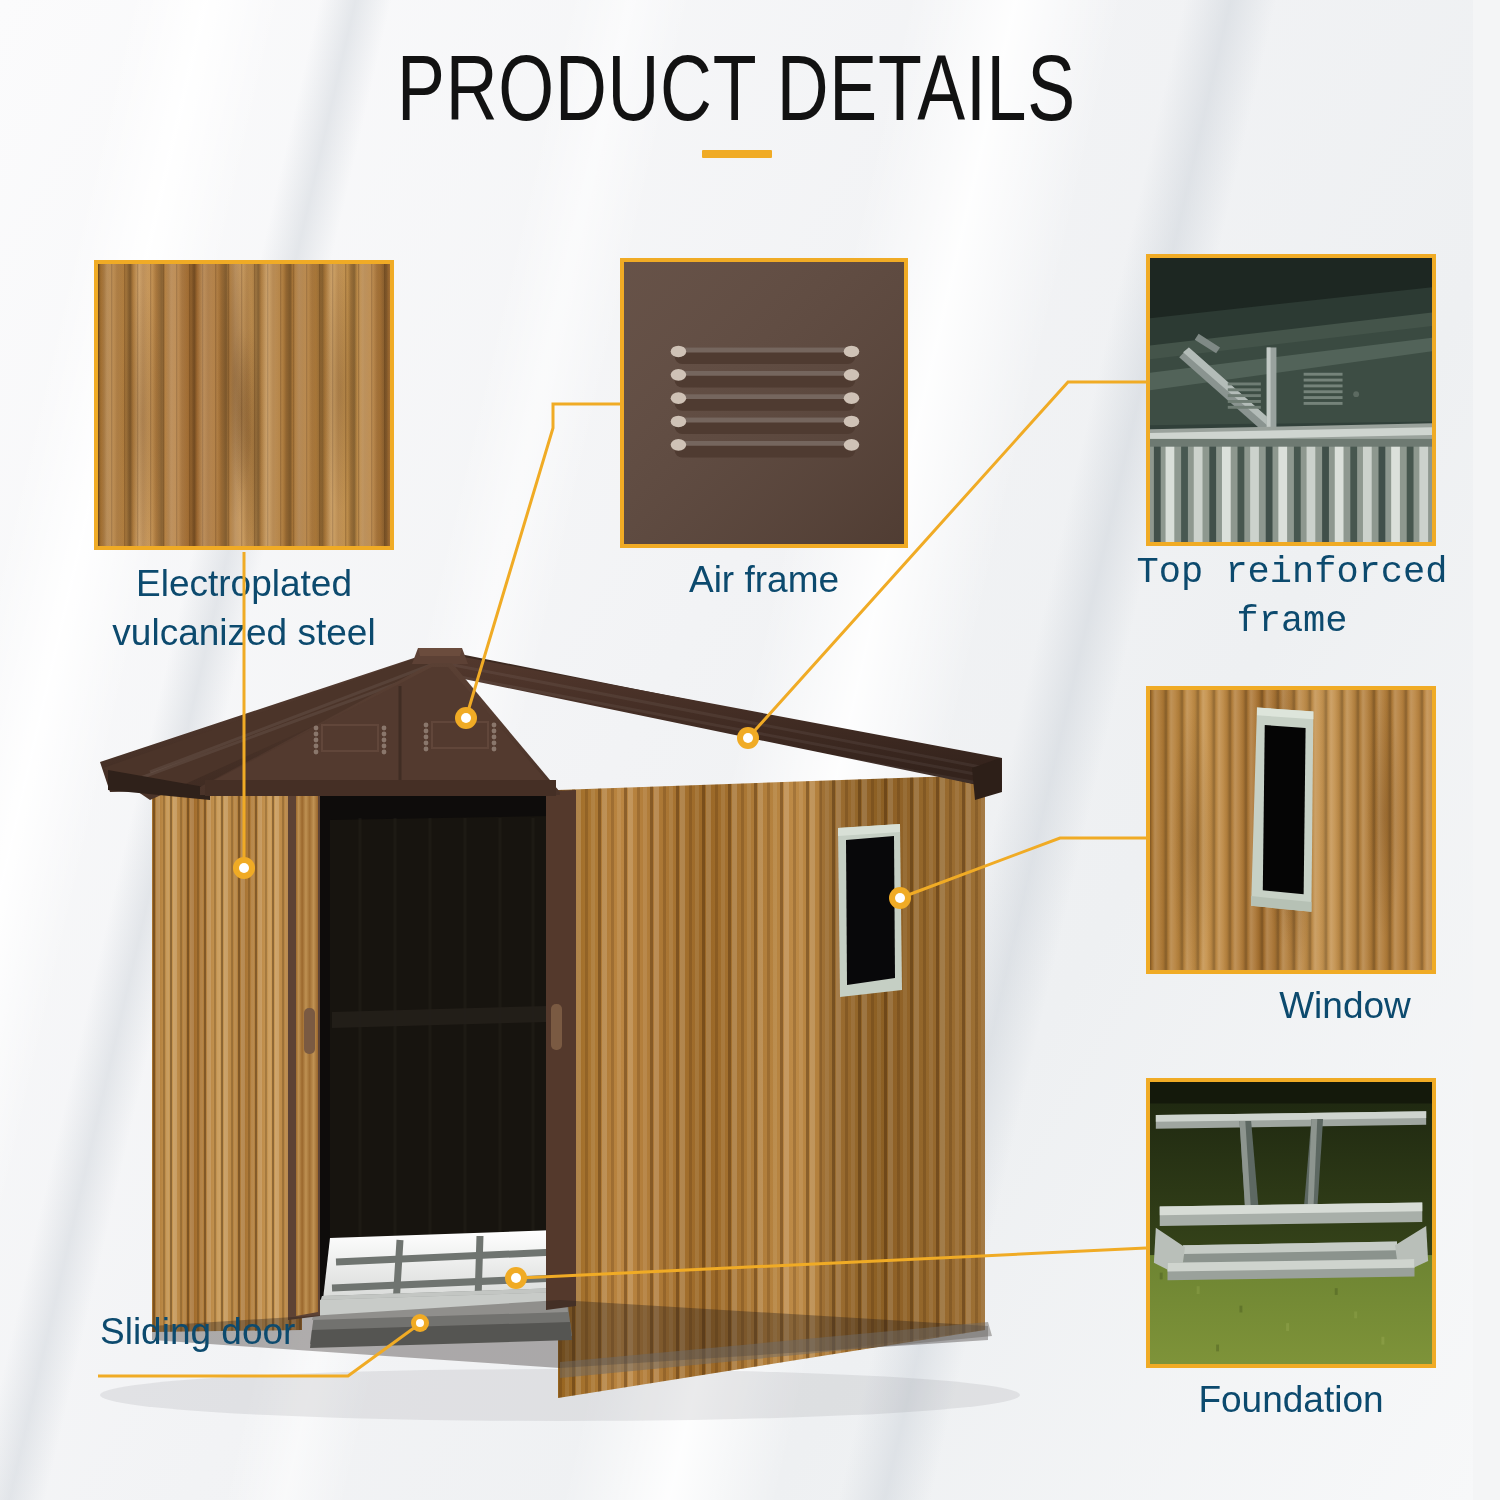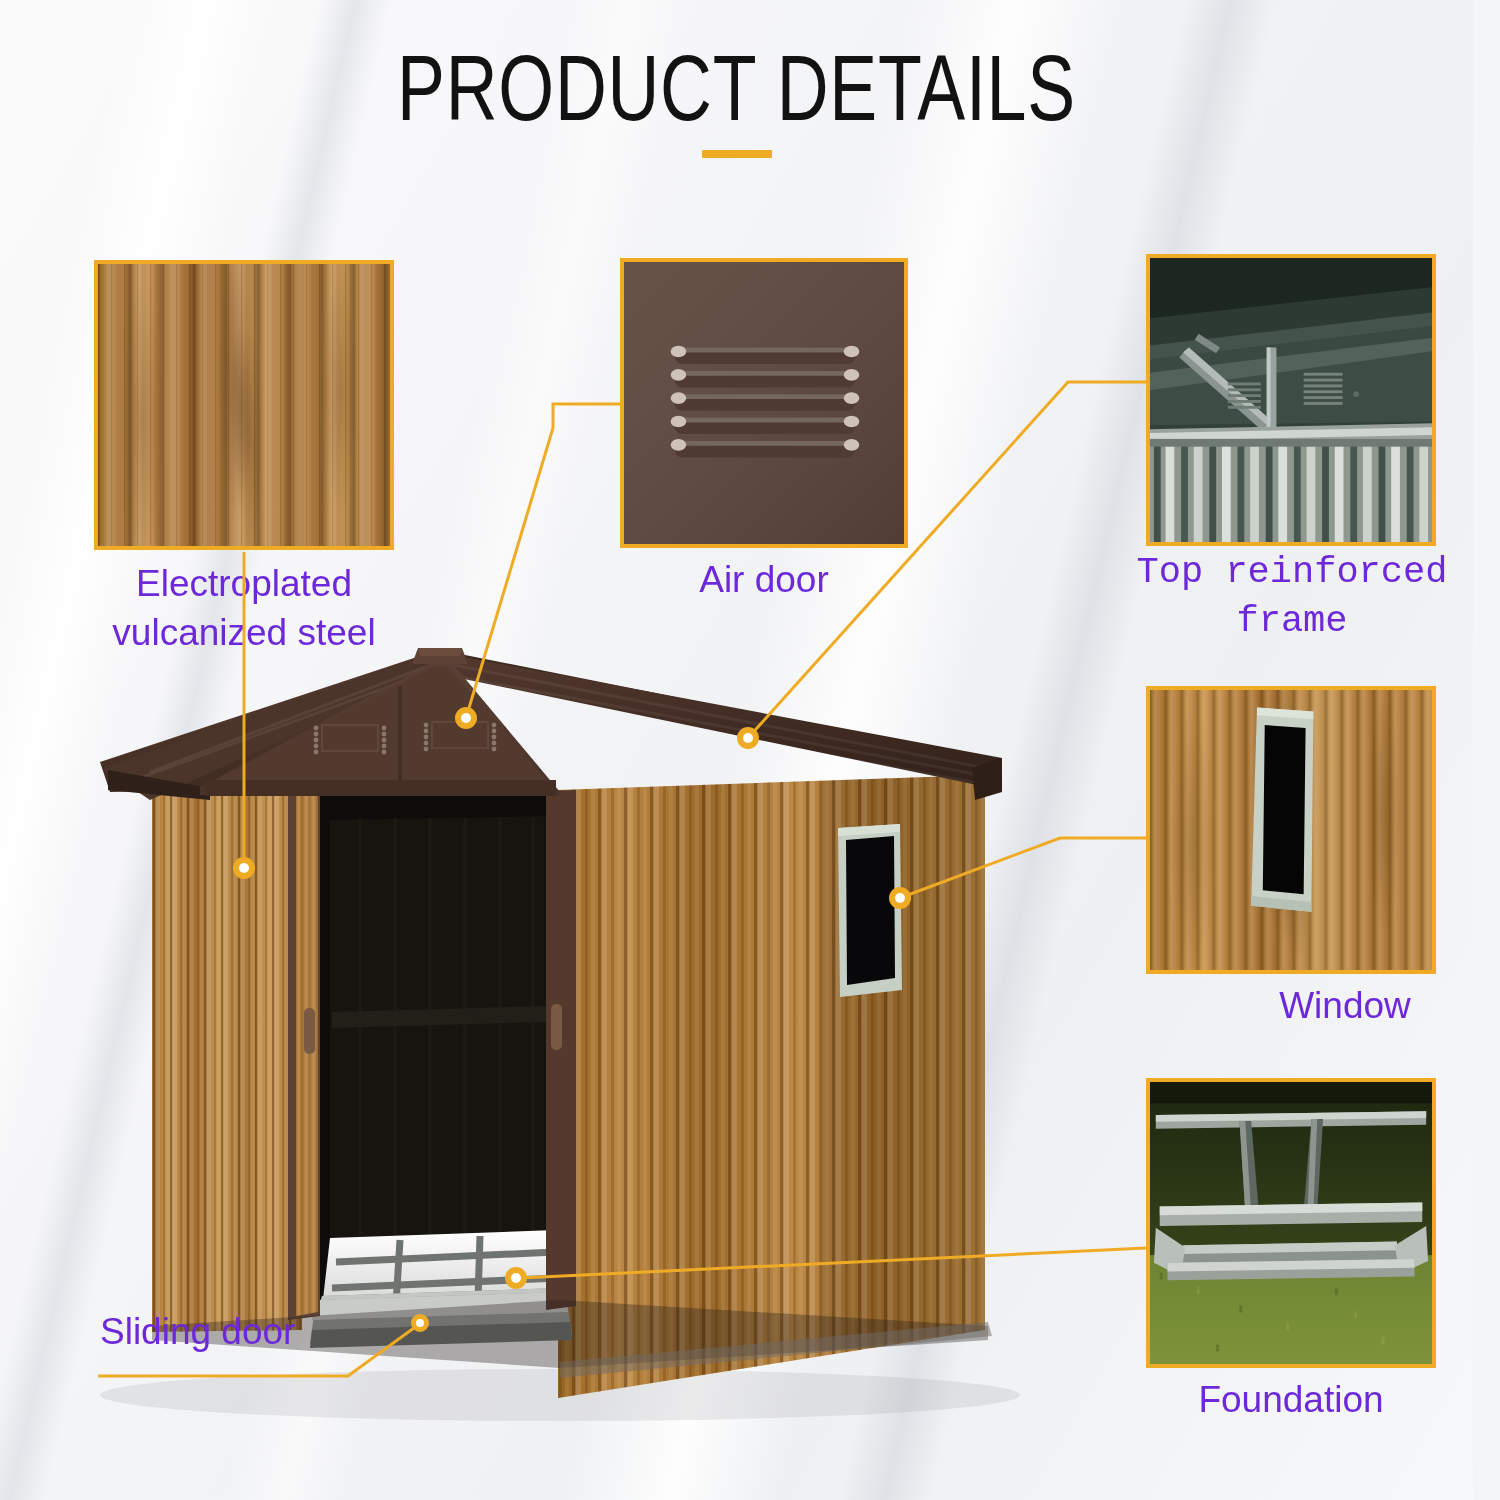--- a/index.html
+++ b/index.html
@@ -23,21 +23,21 @@
 
   
   .title{position:absolute;left:0;right:0;top:42px;text-align:center;
     font-size:92px;line-height:1;letter-spacing:1px;color:#121212;
     font-weight:400;font-stretch:condensed;transform:scaleX(.78);}
   .title-rule{position:absolute;left:50%;top:150px;width:70px;height:8px;margin-left:-35px;
     background:#f0ab25;border-radius:1px;}
 
   
   .box{position:absolute;border:4px solid #f0ab25;box-sizing:border-box;overflow:hidden;background:#ddd;}
-  .cap{position:absolute;text-align:center;color:#6d28d9;font-size:37px;line-height:1.32;
+  .cap{position:absolute;text-align:center;color:#0c4a6e;font-size:37px;line-height:1.32;
        white-space:pre-line;}
 
   
   .wood{
     position:absolute;inset:0;
     background-color:#b9823f;
     background-image:
       repeating-linear-gradient(90deg,
         rgba(0,0,0,.30) 0px, rgba(0,0,0,.05) 3px, rgba(255,255,255,.18) 9px,
         rgba(255,255,255,.10) 17px, rgba(0,0,0,.06) 26px, rgba(0,0,0,.28) 32px),
@@ -290,21 +290,21 @@
           <ellipse cx="56" cy="188" rx="8" ry="6"></ellipse>
           <ellipse cx="234" cy="92" rx="8" ry="6"></ellipse>
             <ellipse cx="234" cy="116" rx="8" ry="6"></ellipse>
           <ellipse cx="234" cy="140" rx="8" ry="6"></ellipse>
             <ellipse cx="234" cy="164" rx="8" ry="6"></ellipse>
           <ellipse cx="234" cy="188" rx="8" ry="6"></ellipse>
         </g>
       </g>
     </svg>
   </div>
-  <div class="cap" style="left:620px;top:556px;width:288px;">Air door</div>
+  <div class="cap" style="left:620px;top:556px;width:288px;">Air frame</div>
 
   <div class="box" style="left:1146px;top:254px;width:290px;height:292px;background:#2c3a33;">
     <svg width="100%" height="100%" viewBox="0 0 290 292" preserveAspectRatio="none">
       <rect width="290" height="292" fill="#35453c"></rect>
 
       <polygon points="0,0 290,0 290,36 0,70" fill="#1d2722"></polygon>
       <polygon points="0,62 290,30 290,62 0,98" fill="#2c3a33"></polygon>
       <polygon points="0,90 290,56 290,78 0,112" fill="#44544a"></polygon>
       <polygon points="0,104 290,70 290,96 0,132" fill="#3a4a41"></polygon>
 

